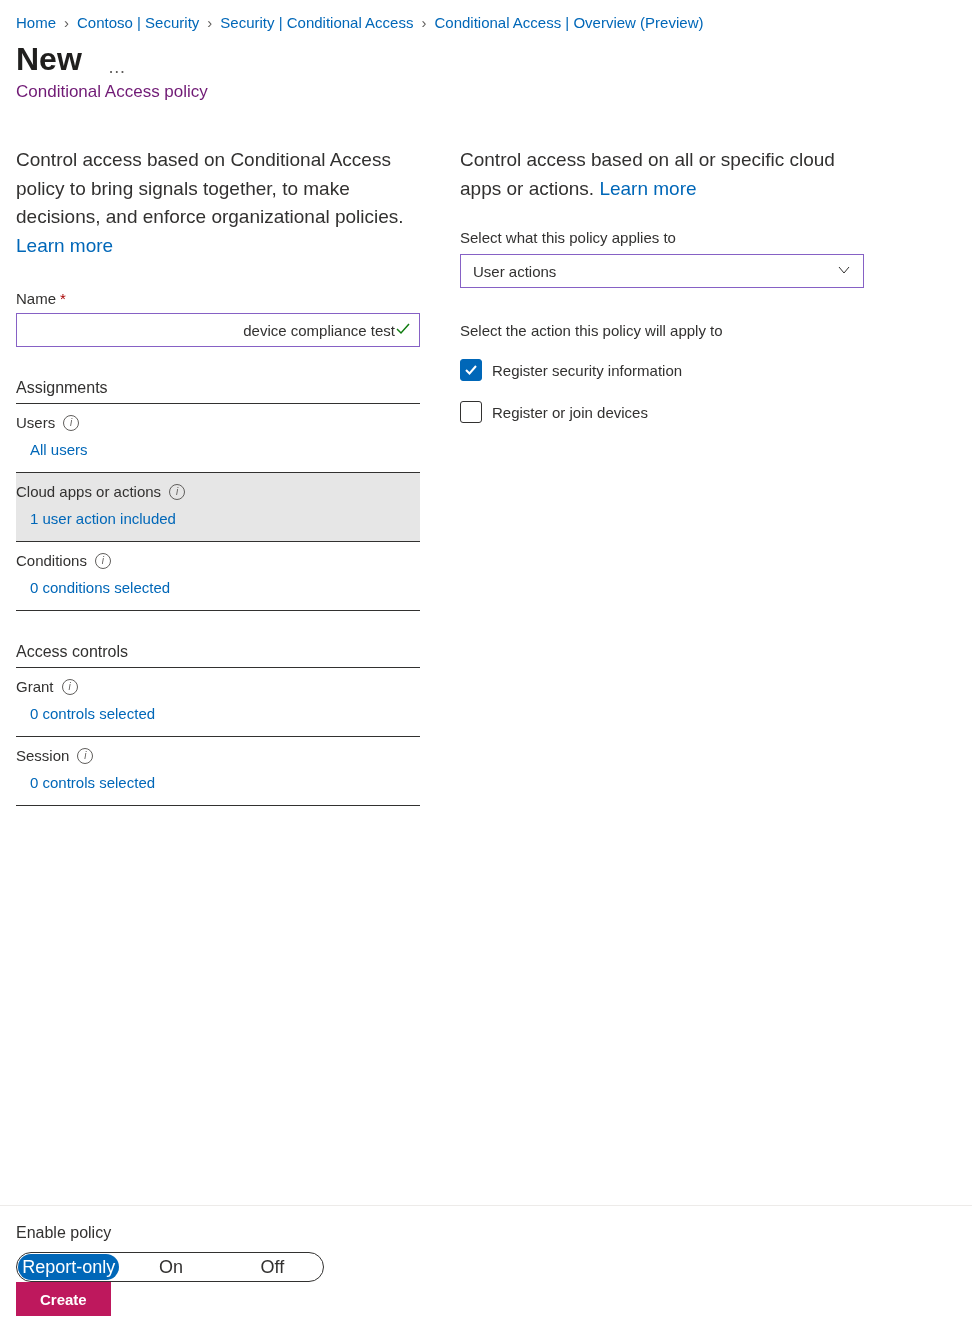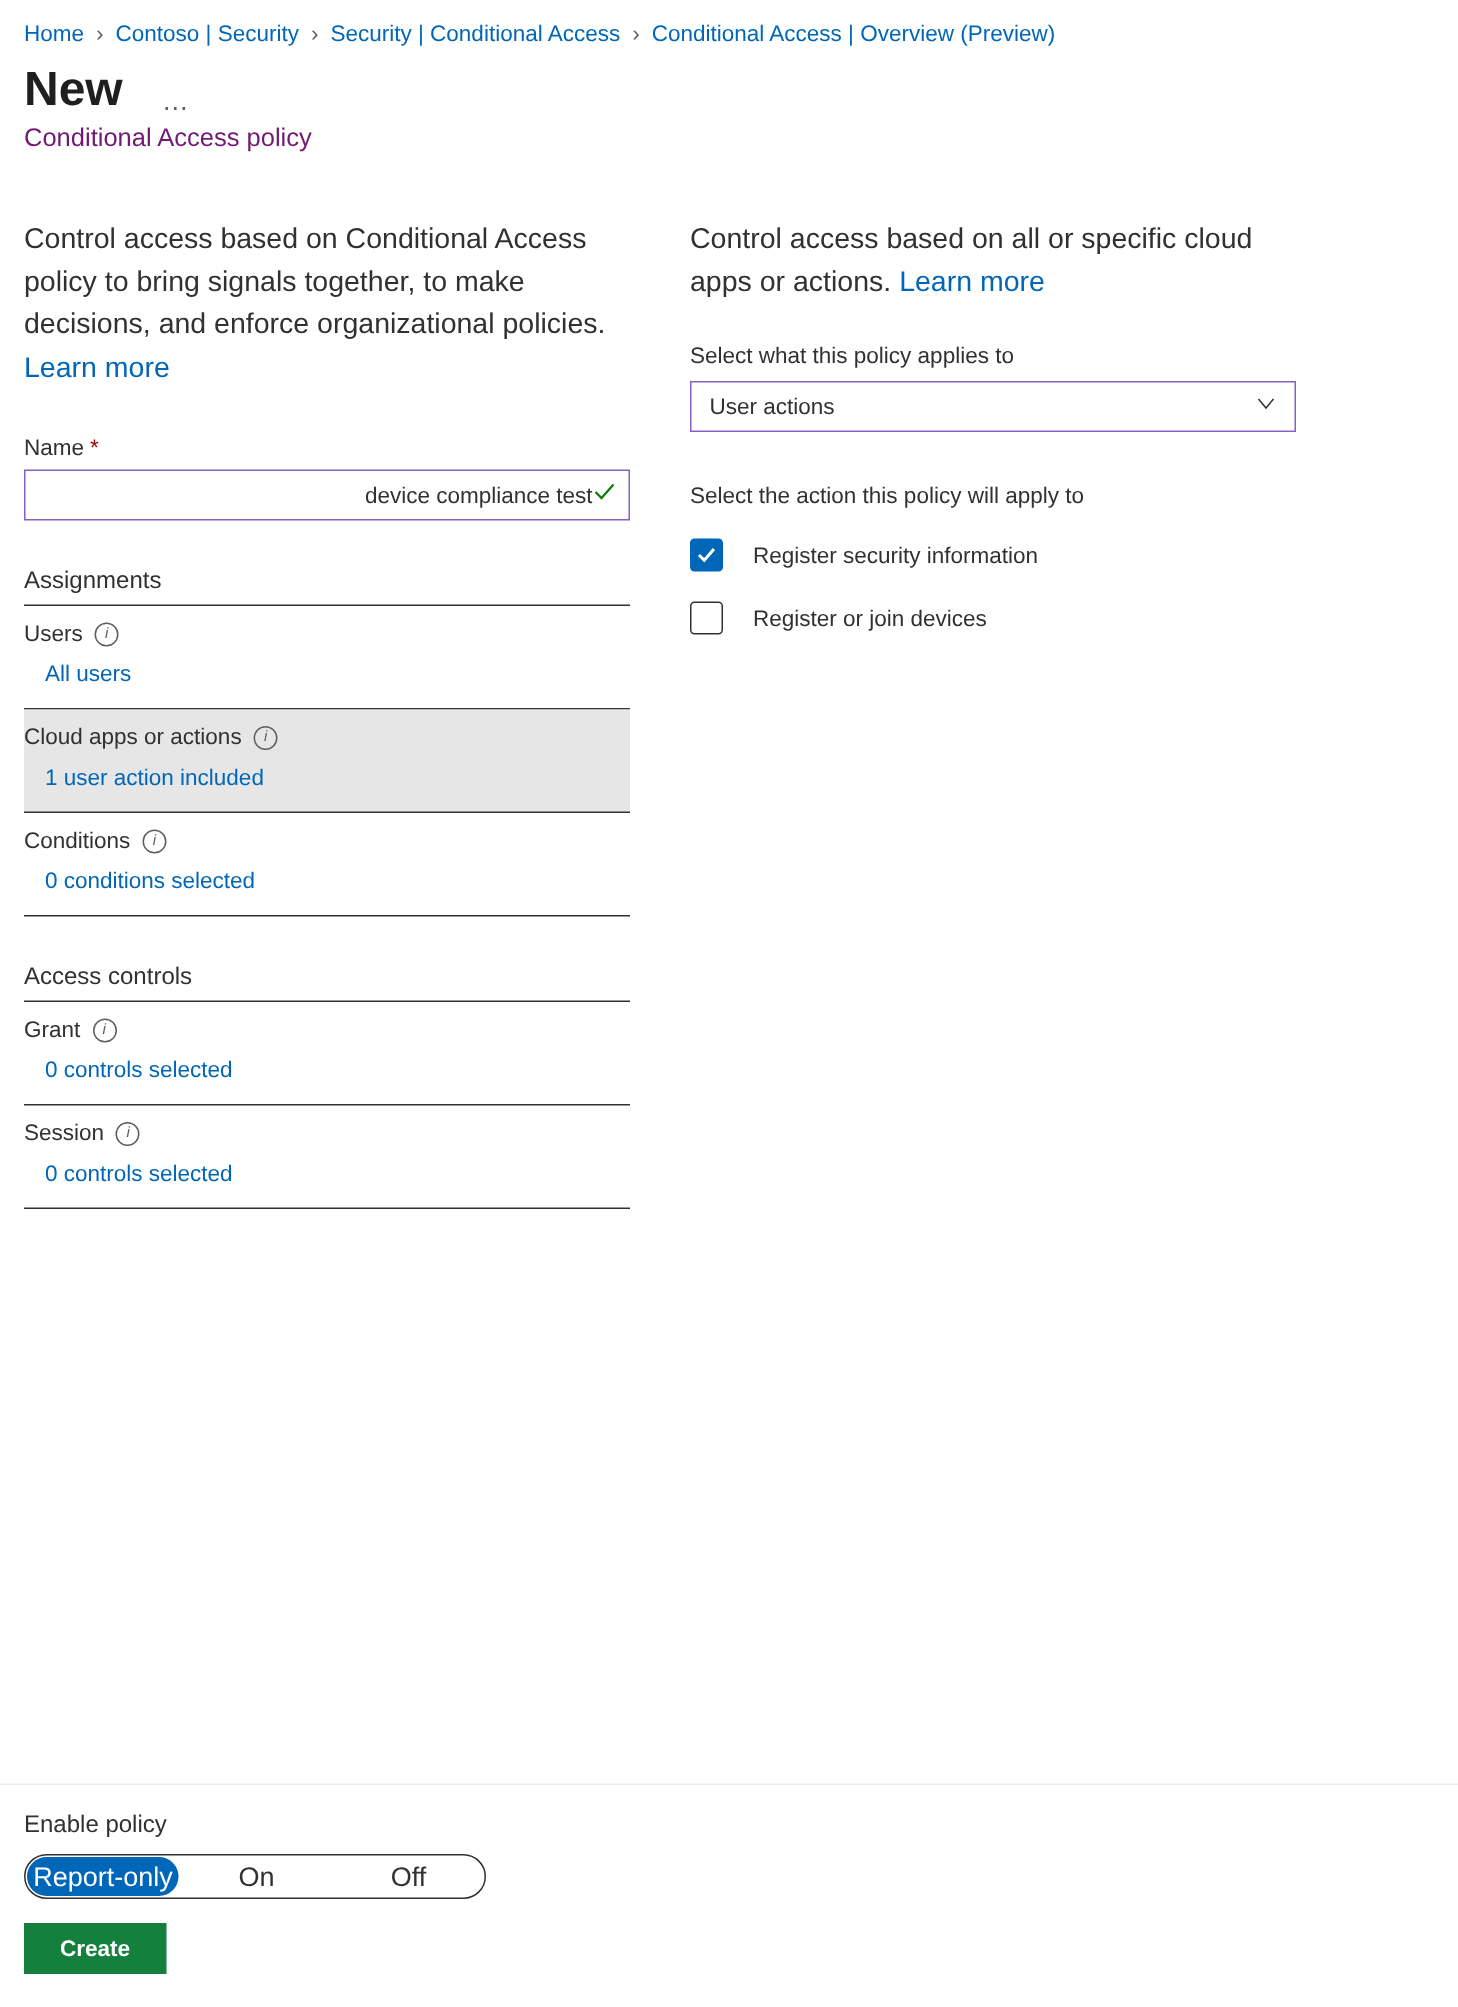--- a/index.html
+++ b/index.html
@@ -148,21 +148,21 @@
       justify-content: space-between;
       padding: 0 12px;
       font-size: 15px;
       cursor: pointer;
       background: #fff;
     }
     .chevron { color: #323130; }
     .checkbox-row {
       display: flex;
       align-items: center;
-      gap: 20px;
+      gap: 10px;
       margin-top: 20px;
       cursor: pointer;
     }
     .checkbox {
       width: 22px; height: 22px;
       border: 1px solid #323130;
       border-radius: 3px;
       display: inline-flex;
       align-items: center;
       justify-content: center;
@@ -202,22 +202,21 @@
       cursor: pointer;
       color: #323130;
     }
     .toggle-opt.active {
       background: #0067b8;
       color: #fff;
       border-radius: 16px;
       margin: 1px;
     }
     .create-btn {
-      margin-top: 16px;
-      background: #15803d;
+      background: #be185d;
       color: #fff;
       border: none;
       height: 34px;
       padding: 0 24px;
       font-size: 15px;
       font-weight: 600;
       cursor: pointer;
     }
   </style>
 </head>

